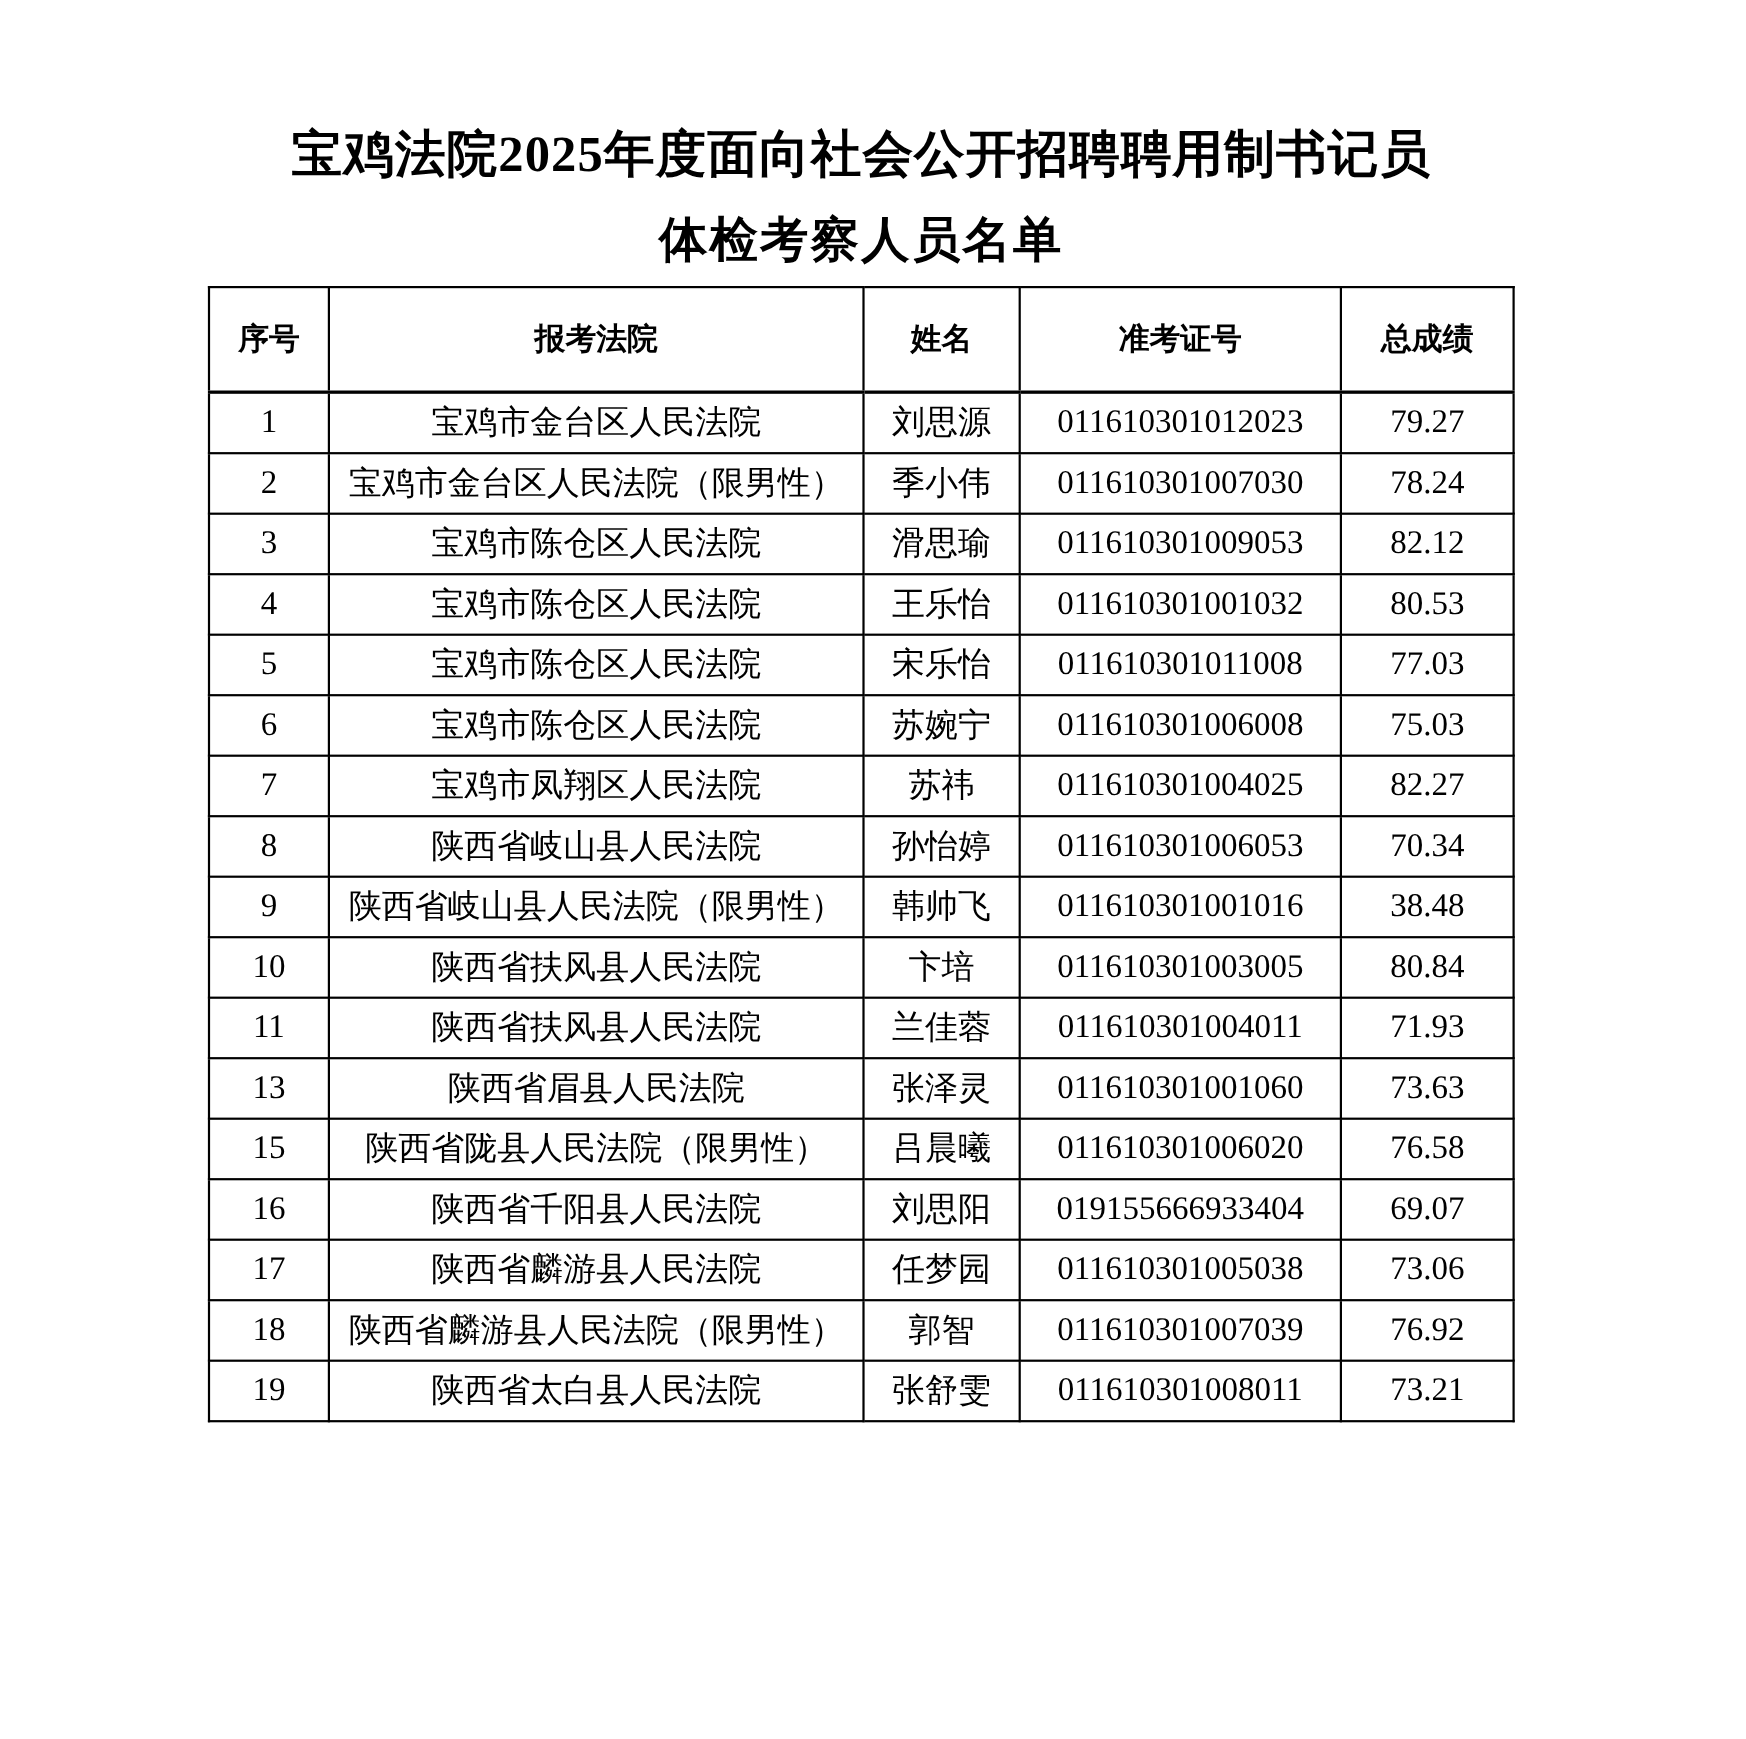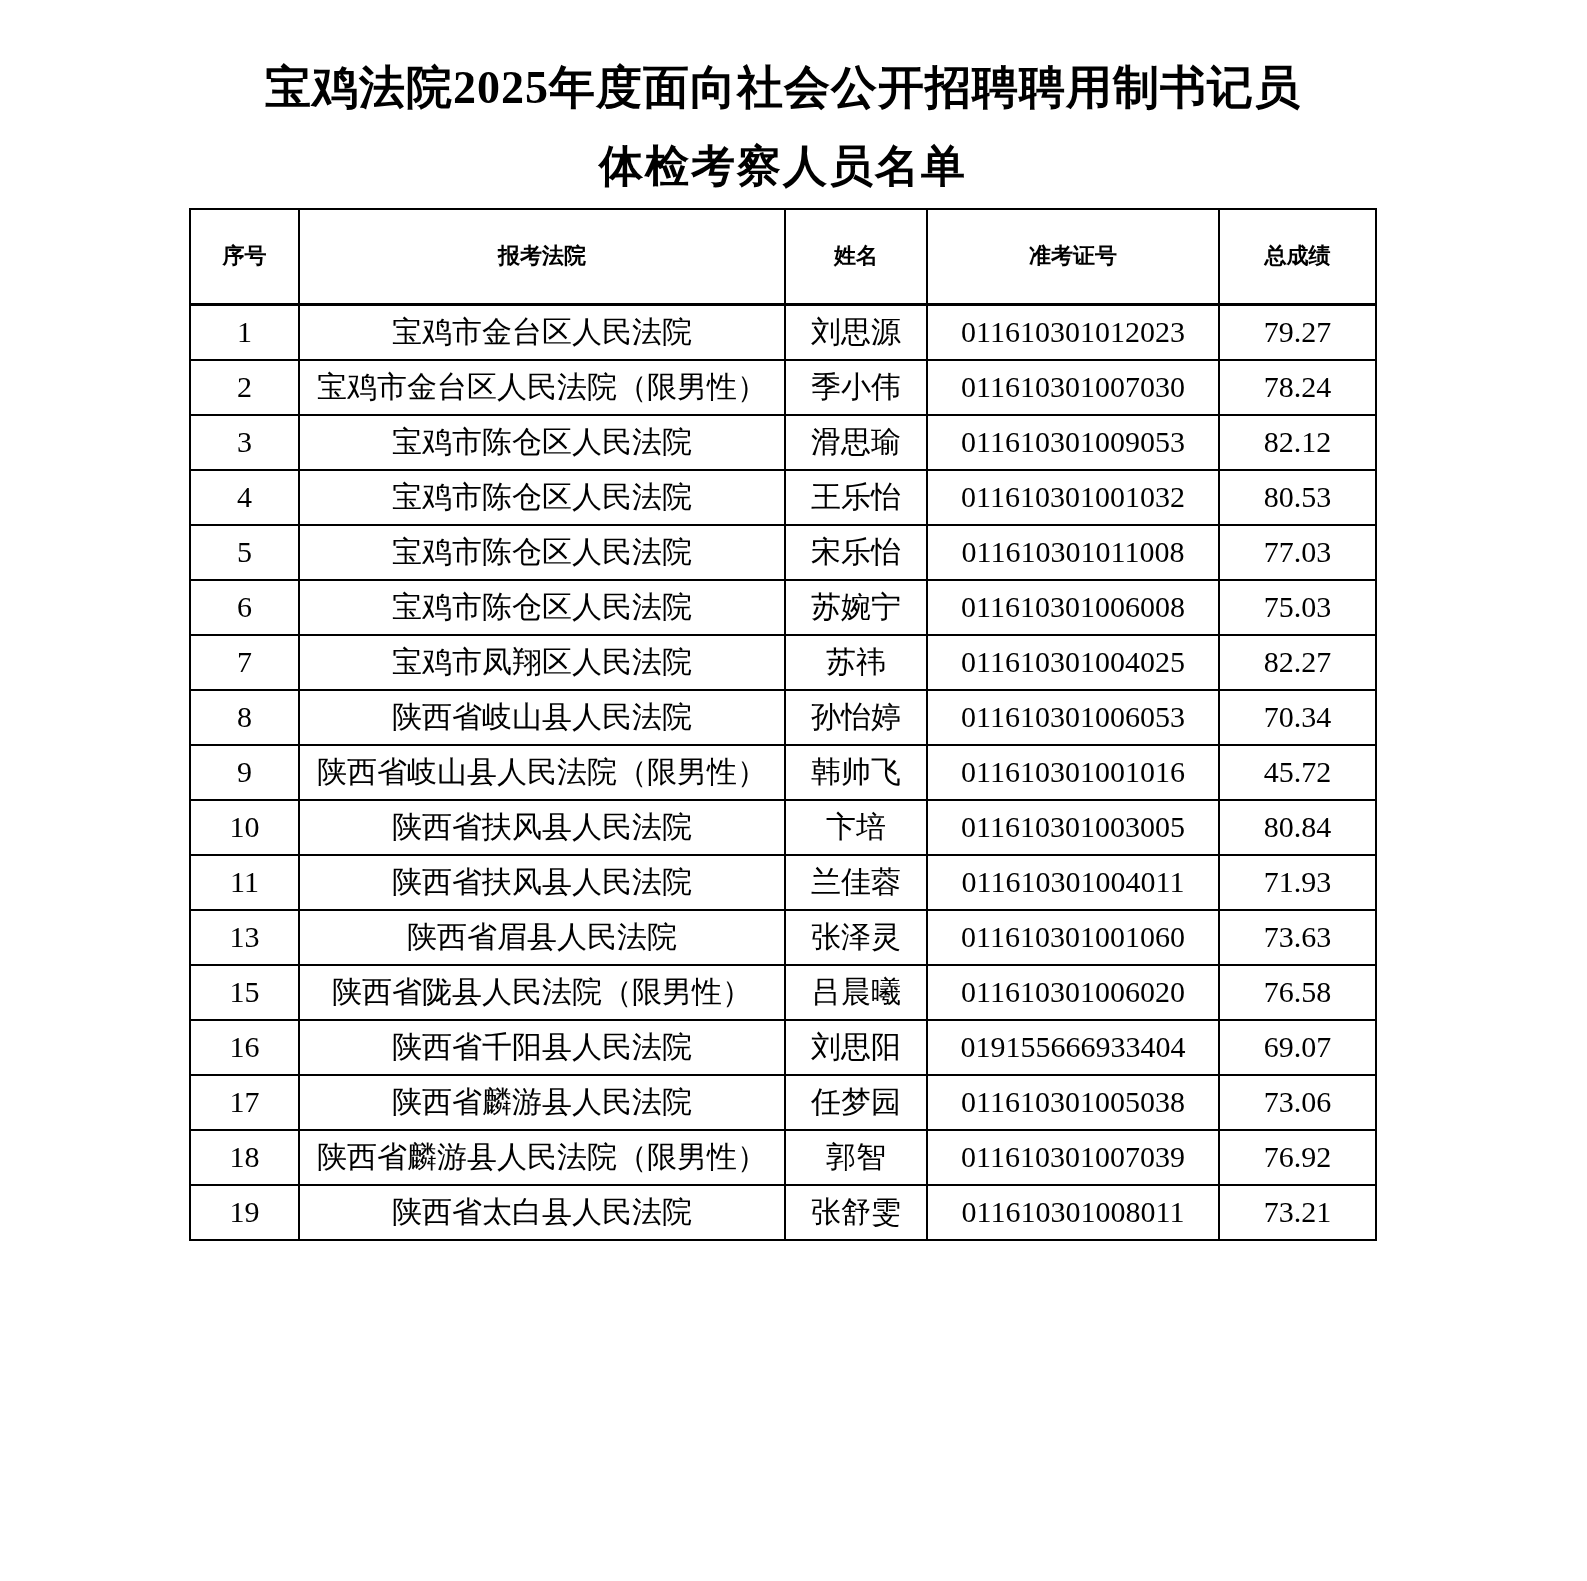--- a/index.html
+++ b/index.html
@@ -9,21 +9,21 @@
   }
   body {
     width: 1587px;
     height: 1581px;
     font-family: "Liberation Serif", "DejaVu Serif", serif;
     color: #000000;
     overflow: hidden;
   }
   .doc {
     width: 1587px;
-    padding-top: 60px;
+    padding-top: 112px;
     box-sizing: border-box;
   }
   .title {
     width: 1190px;
     margin-left: 188px;
     text-align: center;
     font-weight: bold;
   }
   .title-line1 {
     font-size: 46px;
@@ -47,21 +47,21 @@
   table.roster td {
     border: 2px solid #000000;
     text-align: center;
     vertical-align: middle;
     padding: 0 4px;
     overflow: hidden;
     white-space: nowrap;
   }
   table.roster thead th {
     height: 93px;
-    font-size: 22px;
+    font-size: 28px;
     font-weight: bold;
     border-bottom: 3px solid #000000;
   }
   table.roster tbody td {
     height: 53px;
     font-size: 30px;
     font-weight: normal;
   }
   col.c-no    { width: 109px; }
   col.c-court { width: 486px; }
@@ -151,21 +151,21 @@
           <td>陕西省岐山县人民法院</td>
           <td>孙怡婷</td>
           <td>011610301006053</td>
           <td>70.34</td>
         </tr>
         <tr>
           <td>9</td>
           <td>陕西省岐山县人民法院（限男性）</td>
           <td>韩帅飞</td>
           <td>011610301001016</td>
-          <td>45.72</td>
+          <td>38.48</td>
         </tr>
         <tr>
           <td>10</td>
           <td>陕西省扶风县人民法院</td>
           <td>卞培</td>
           <td>011610301003005</td>
           <td>80.84</td>
         </tr>
         <tr>
           <td>11</td>

